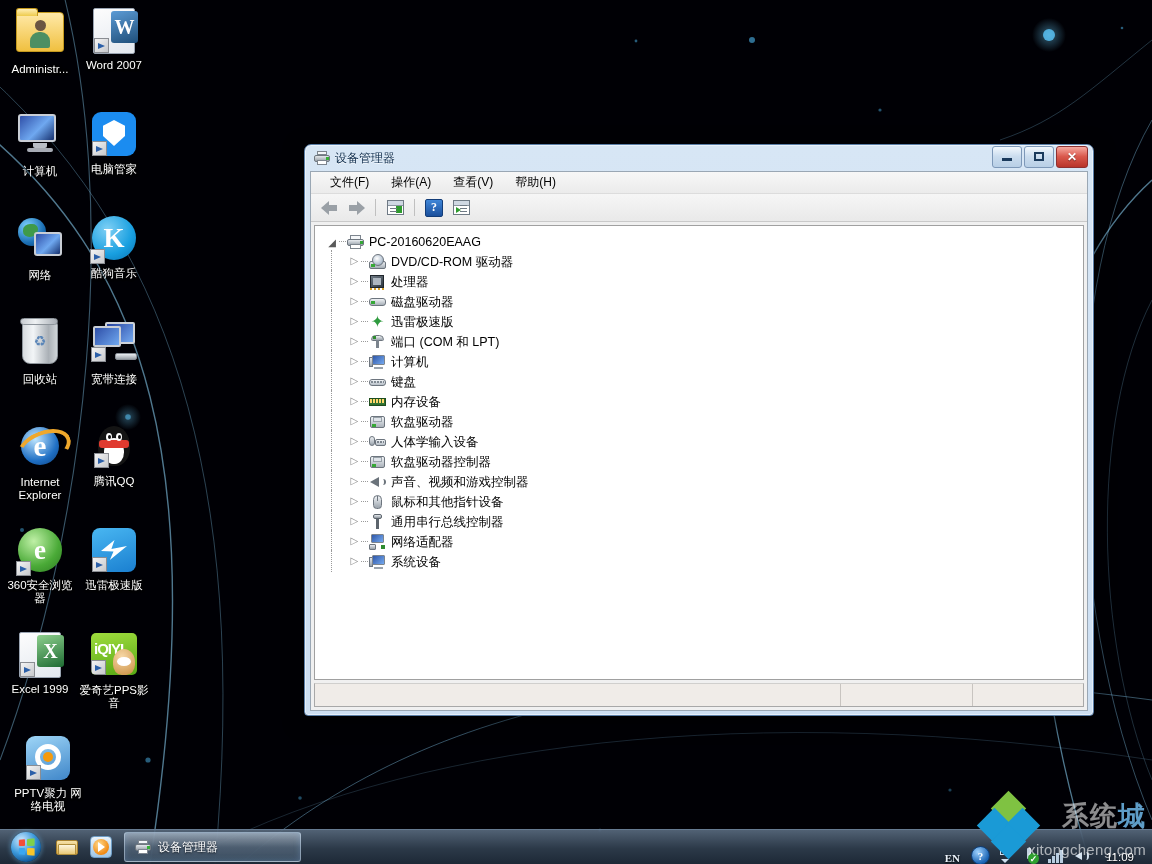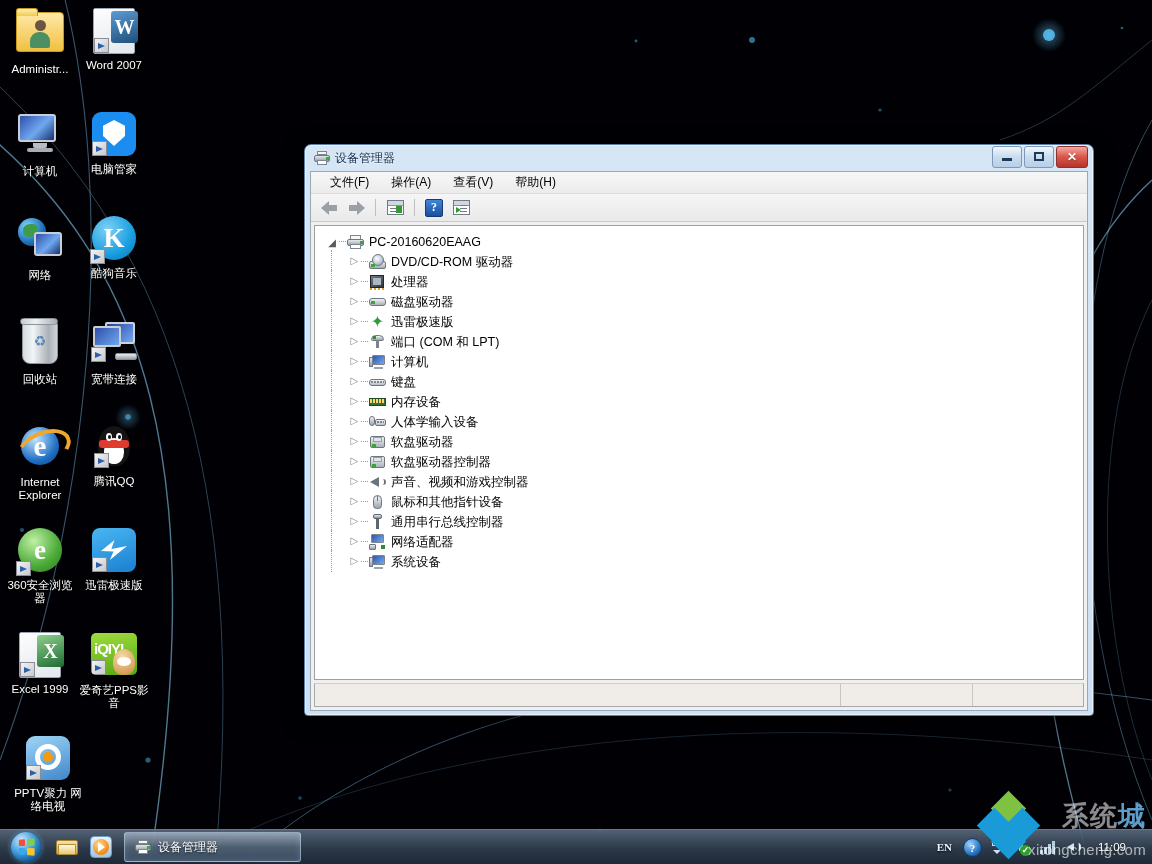--- a/index.html
+++ b/index.html
@@ -349,21 +349,21 @@
   .ql-wmp .tri{position:absolute;left:7px;top:5px;width:0;height:0;
     border-left:7px solid #fff;border-top:5px solid transparent;border-bottom:5px solid transparent;}
 
   #task-buttons{margin-left:6px;display:flex;align-items:center;}
   .task-btn{height:28px;min-width:155px;display:flex;align-items:center;padding:0 10px;border-radius:3px;
     background:linear-gradient(180deg,rgba(232,240,248,.45),rgba(150,175,200,.30) 50%,rgba(110,140,170,.35));
     border:1px solid rgba(200,220,240,.55);box-shadow:0 0 6px rgba(150,200,255,.25) inset;cursor:default;}
   .task-btn .ti{margin-right:7px;}
   .task-btn .tt{font-size:12px;color:#fff;text-shadow:0 1px 2px rgba(0,0,0,.75);}
 
-  #tray{margin-left:auto;display:flex;align-items:center;height:34px;padding-right:20px;gap:9px;}
+  #tray{margin-left:auto;display:flex;align-items:flex-end;height:34px;padding-right:12px;gap:9px;}
   .tray-lang{font:bold 11px "Liberation Serif",serif;color:#eaf2fa;text-shadow:0 1px 2px #000;padding:0 2px;}
   .tray-ic{width:18px;height:18px;position:relative;cursor:default;}
   .tray-help{width:17px;height:17px;border-radius:50%;background:radial-gradient(circle at 35% 30%,#9fd3ff,#1b64b4 70%);
     border:1px solid #0d3e78;color:#fff;font:bold 11px "Liberation Serif",serif;display:flex;align-items:center;justify-content:center;}
   .tray-show{width:14px;height:16px;position:relative;}
   .tray-show .w{position:absolute;left:2px;top:0;width:9px;height:7px;border:1px solid #cfe0f0;box-sizing:border-box;}
   .tray-show .c{position:absolute;left:3px;bottom:1px;width:0;height:0;
     border-top:4px solid #cfe0f0;border-left:4px solid transparent;border-right:4px solid transparent;}
   .tray-usb{width:18px;height:17px;position:relative;}
   .tray-usb .s{position:absolute;left:6px;top:1px;width:4px;height:11px;background:#c3d2e0;border-radius:1px;}
@@ -788,42 +788,42 @@
           </div>
           <div class="tlabel">内存设备</div>
         </div>
 
         <div class="tnode child">
           <div class="tw">
               <span class="tri-c hollow"></span>
             </div>
           <div class="dots"></div>
           <div class="ticon">
+            <div class="d-floppy">
+                <div class="b"></div>
+                <div class="sh"></div>
+                <div class="g"></div>
+              </div>
+          </div>
+          <div class="tlabel">软盘驱动器</div>
+        </div>
+
+        <div class="tnode child">
+          <div class="tw">
+              <span class="tri-c hollow"></span>
+            </div>
+          <div class="dots"></div>
+          <div class="ticon">
             <div class="d-hid">
                 <div class="m"></div>
                 <div class="k"></div>
                 <div class="kk"></div>
               </div>
           </div>
           <div class="tlabel">人体学输入设备</div>
-        </div>
-
-        <div class="tnode child">
-          <div class="tw">
-              <span class="tri-c hollow"></span>
-            </div>
-          <div class="dots"></div>
-          <div class="ticon">
-            <div class="d-floppy">
-                <div class="b"></div>
-                <div class="sh"></div>
-                <div class="g"></div>
-              </div>
-          </div>
-          <div class="tlabel">软盘驱动器</div>
         </div>
 
         <div class="tnode child">
           <div class="tw">
               <span class="tri-c hollow"></span>
             </div>
           <div class="dots"></div>
           <div class="ticon">
             <div class="d-floppy">
                 <div class="b"></div>

